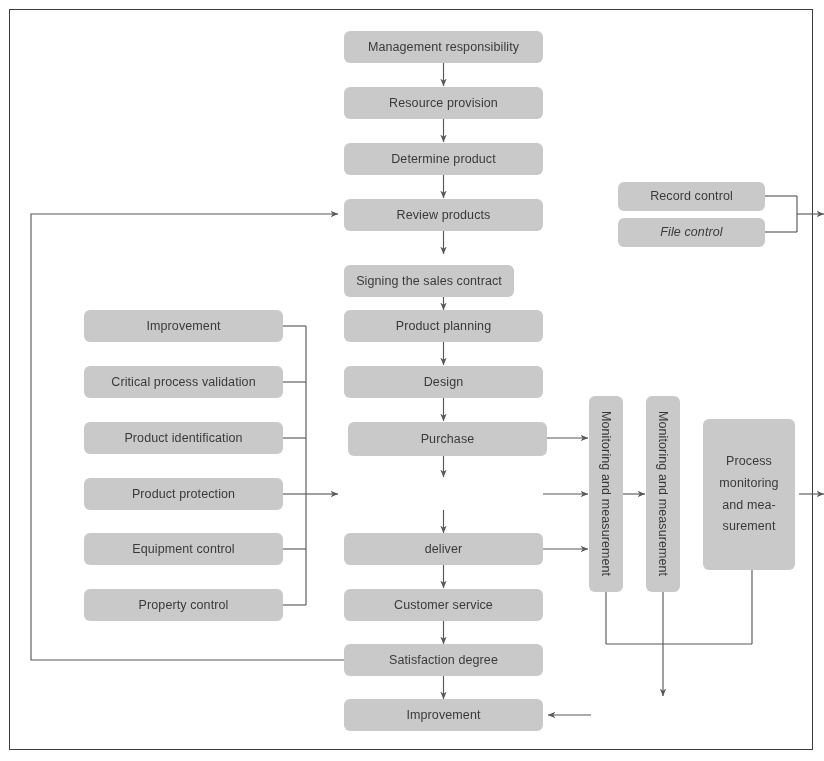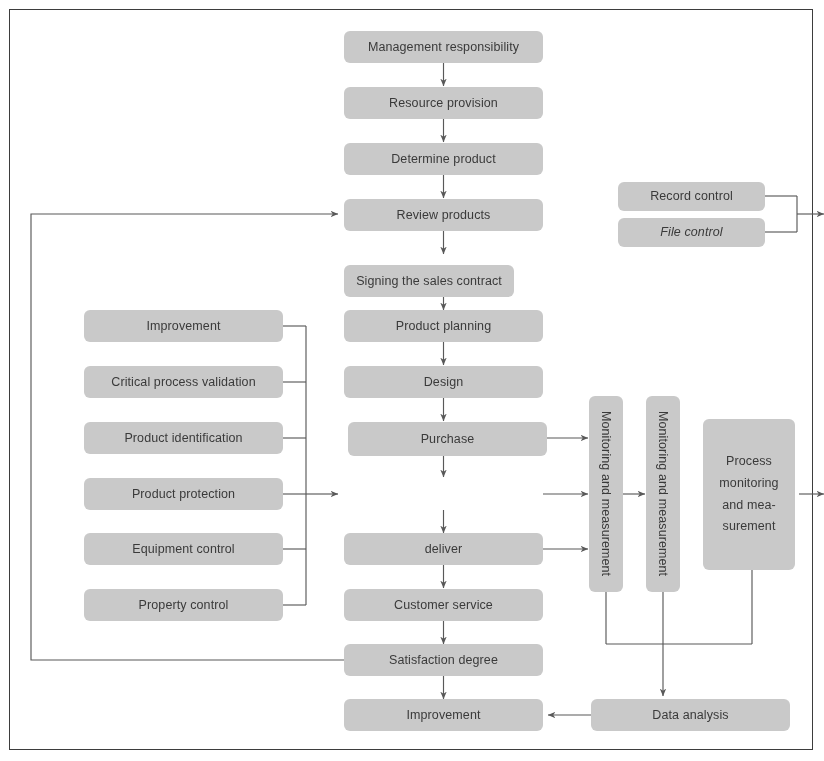--- a/index.html
+++ b/index.html
@@ -166,15 +166,14 @@
 
   <div class="node vertical" style="left:646px; top:396px; width:34px; height:196px;">Monitoring and measurement</div>
 
   <div class="node multiline" style="left:703px; top:419px; width:92px; height:151px;">
     <span>Process</span>
     <span>monitoring</span>
     <span>and mea-</span>
     <span>surement</span>
   </div>
 
-  <div class="node" style="left:591px; top:699px; width:199px; height:32px;">Data analysis</div>
 
 </div>
 
 </body></html>

